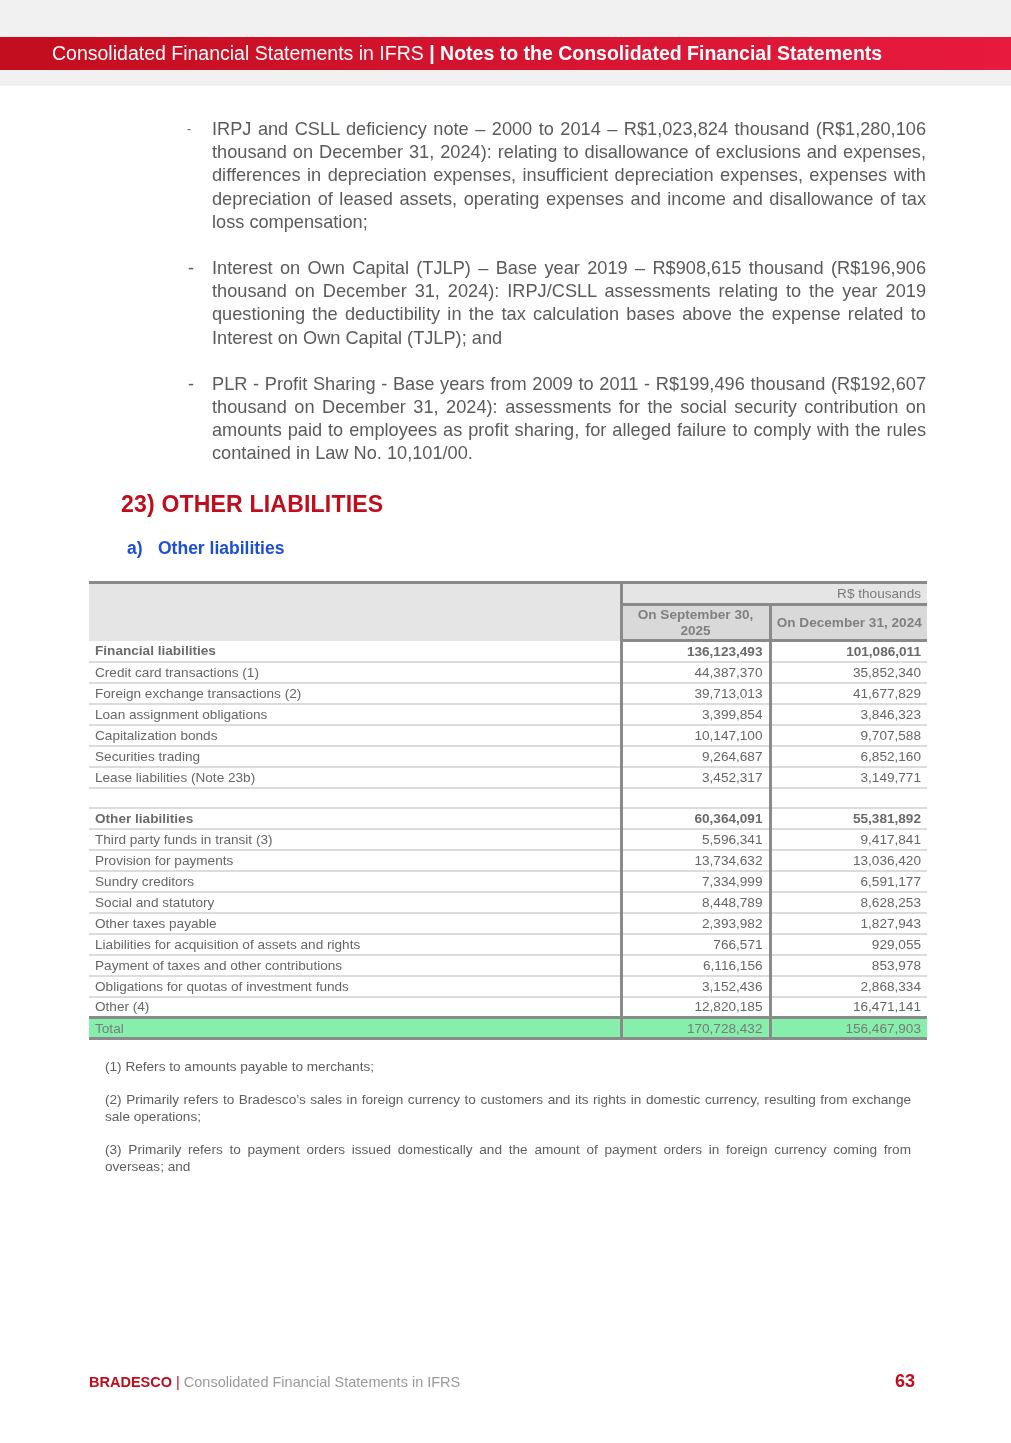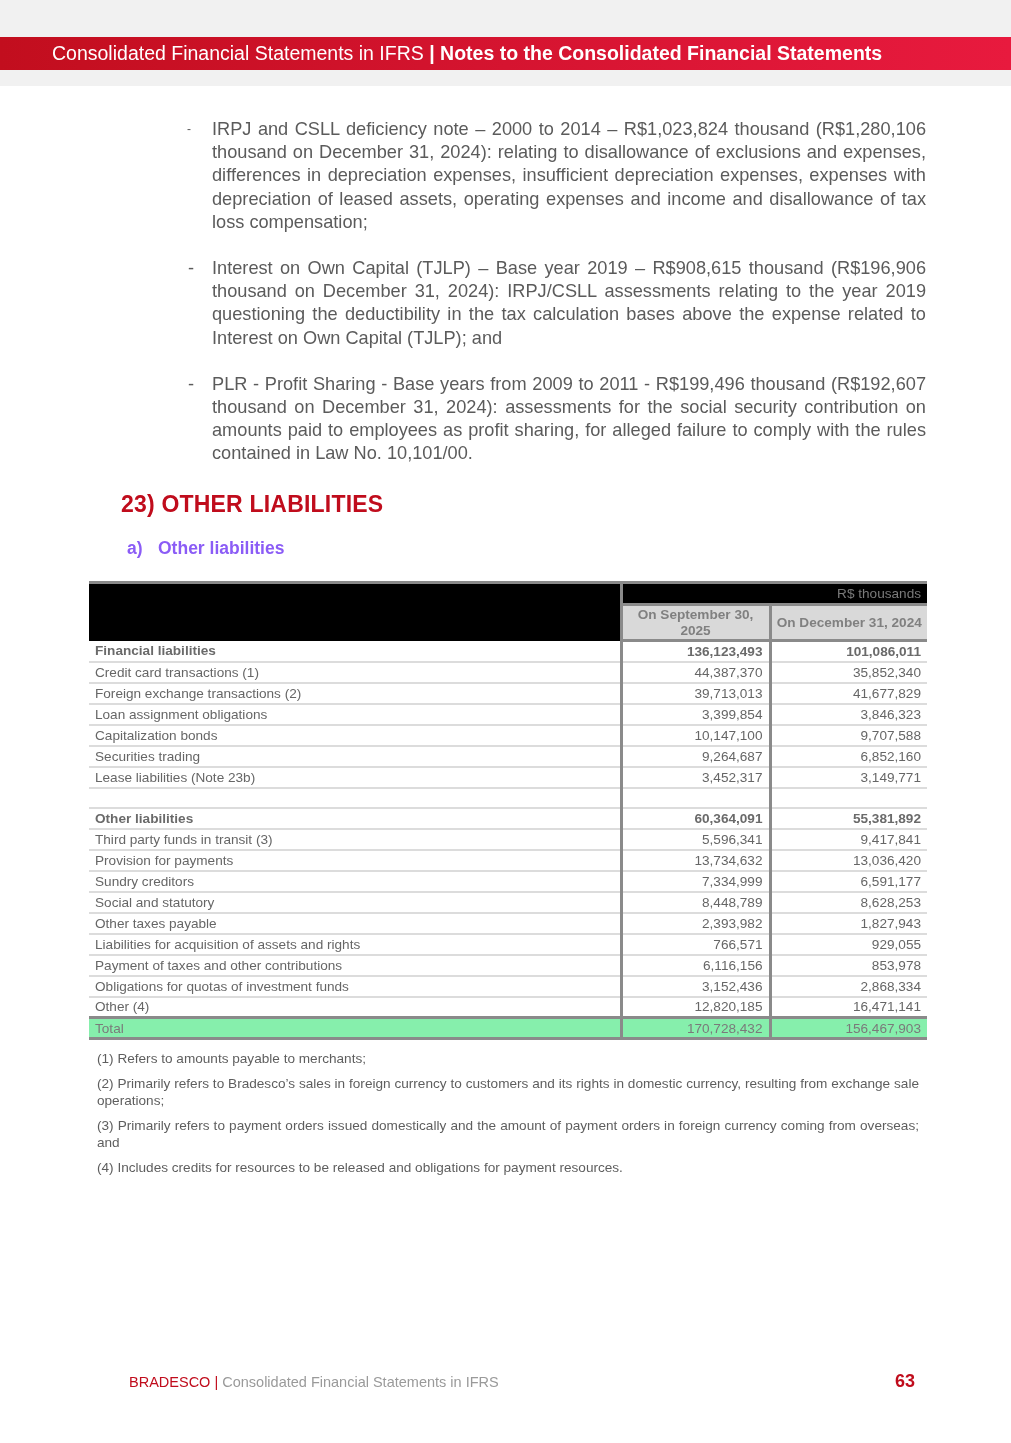--- a/index.html
+++ b/index.html
@@ -65,21 +65,21 @@
       font-size: 23px;
       font-weight: bold;
       color: #c00c1c;
       letter-spacing: 0.2px;
     }
     .sub-title {
       position: absolute;
       left: 127px; top: 538px;
       font-size: 17.5px;
       font-weight: bold;
-      color: #8b5cf6;
+      color: #1d4ed8;
     }
     .sub-title .sub-label { display: inline-block; width: 31px; }
 
     table.liab {
       position: absolute;
       left: 89px; top: 581px;
       width: 838px;
       border-collapse: collapse;
       font-size: 13.6px;
       color: #666666;
@@ -89,21 +89,21 @@
     table.liab col.c-val2 { width: 157px; }
 
     table.liab th, table.liab td {
       height: 21px;
       padding: 0 6px;
       vertical-align: middle;
       border-bottom: 2px solid #dcdcdc;
     }
     table.liab thead tr.units th {
       border-top: 3px solid #8a8a8a;
-      background: #000000;
+      background: #e5e5e5;
       font-weight: normal;
       text-align: right;
       height: 22px;
       color: #7a7a7a;
       border-bottom: 3px solid #8a8a8a;
     }
     table.liab thead tr.units th.blank {
       border-bottom: none;
     }
     table.liab thead tr.cols th {
@@ -130,31 +130,31 @@
 
     .footnotes {
       position: absolute;
       left: 89px; top: 1042px;
       width: 838px;
       font-size: 13.6px;
       line-height: 17px;
       color: #5e5e5e;
       text-align: justify;
     }
-    .footnotes p { margin: 8px; }
+    .footnotes p { margin: 16px; }
 
     .footer {
       position: absolute;
       left: 89px; top: 1374px;
       width: 826px;
       height: 22px;
       font-size: 14.5px;
       white-space: nowrap;
     }
-    .footer .brand { color: #c00c1c; font-weight: normal; margin-left: 40px; }
+    .footer .brand { color: #c00c1c; font-weight: bold; }
     .footer .sep { color: #c00c1c; }
     .footer .doc { color: #9a9a9a; }
     .footer .page-num {
       position: absolute;
       right: 0; top: -3px;
       font-size: 18px;
       font-weight: bold;
       color: #c00c1c;
     }
   </style>
@@ -299,19 +299,18 @@
       <td class="num vsep">170,728,432</td>
       <td class="num vsep">156,467,903</td>
     </tr>
   </tbody>
 </table>
 
 <div class="footnotes">
   <p>(1) Refers to amounts payable to merchants;</p>
   <p>(2) Primarily refers to Bradesco’s sales in foreign currency to customers and its rights in domestic currency, resulting from exchange sale operations;</p>
   <p>(3) Primarily refers to payment orders issued domestically and the amount of payment orders in foreign currency coming from overseas; and</p>
-  <p>(4) Includes credits for resources to be released and obligations for payment resources.</p>
 </div>
 
 <div class="footer">
   <span class="brand">BRADESCO</span><span class="sep"> | </span><span class="doc">Consolidated Financial Statements in IFRS</span>
   <span class="page-num">63</span>
 </div>
 
 </body></html>

